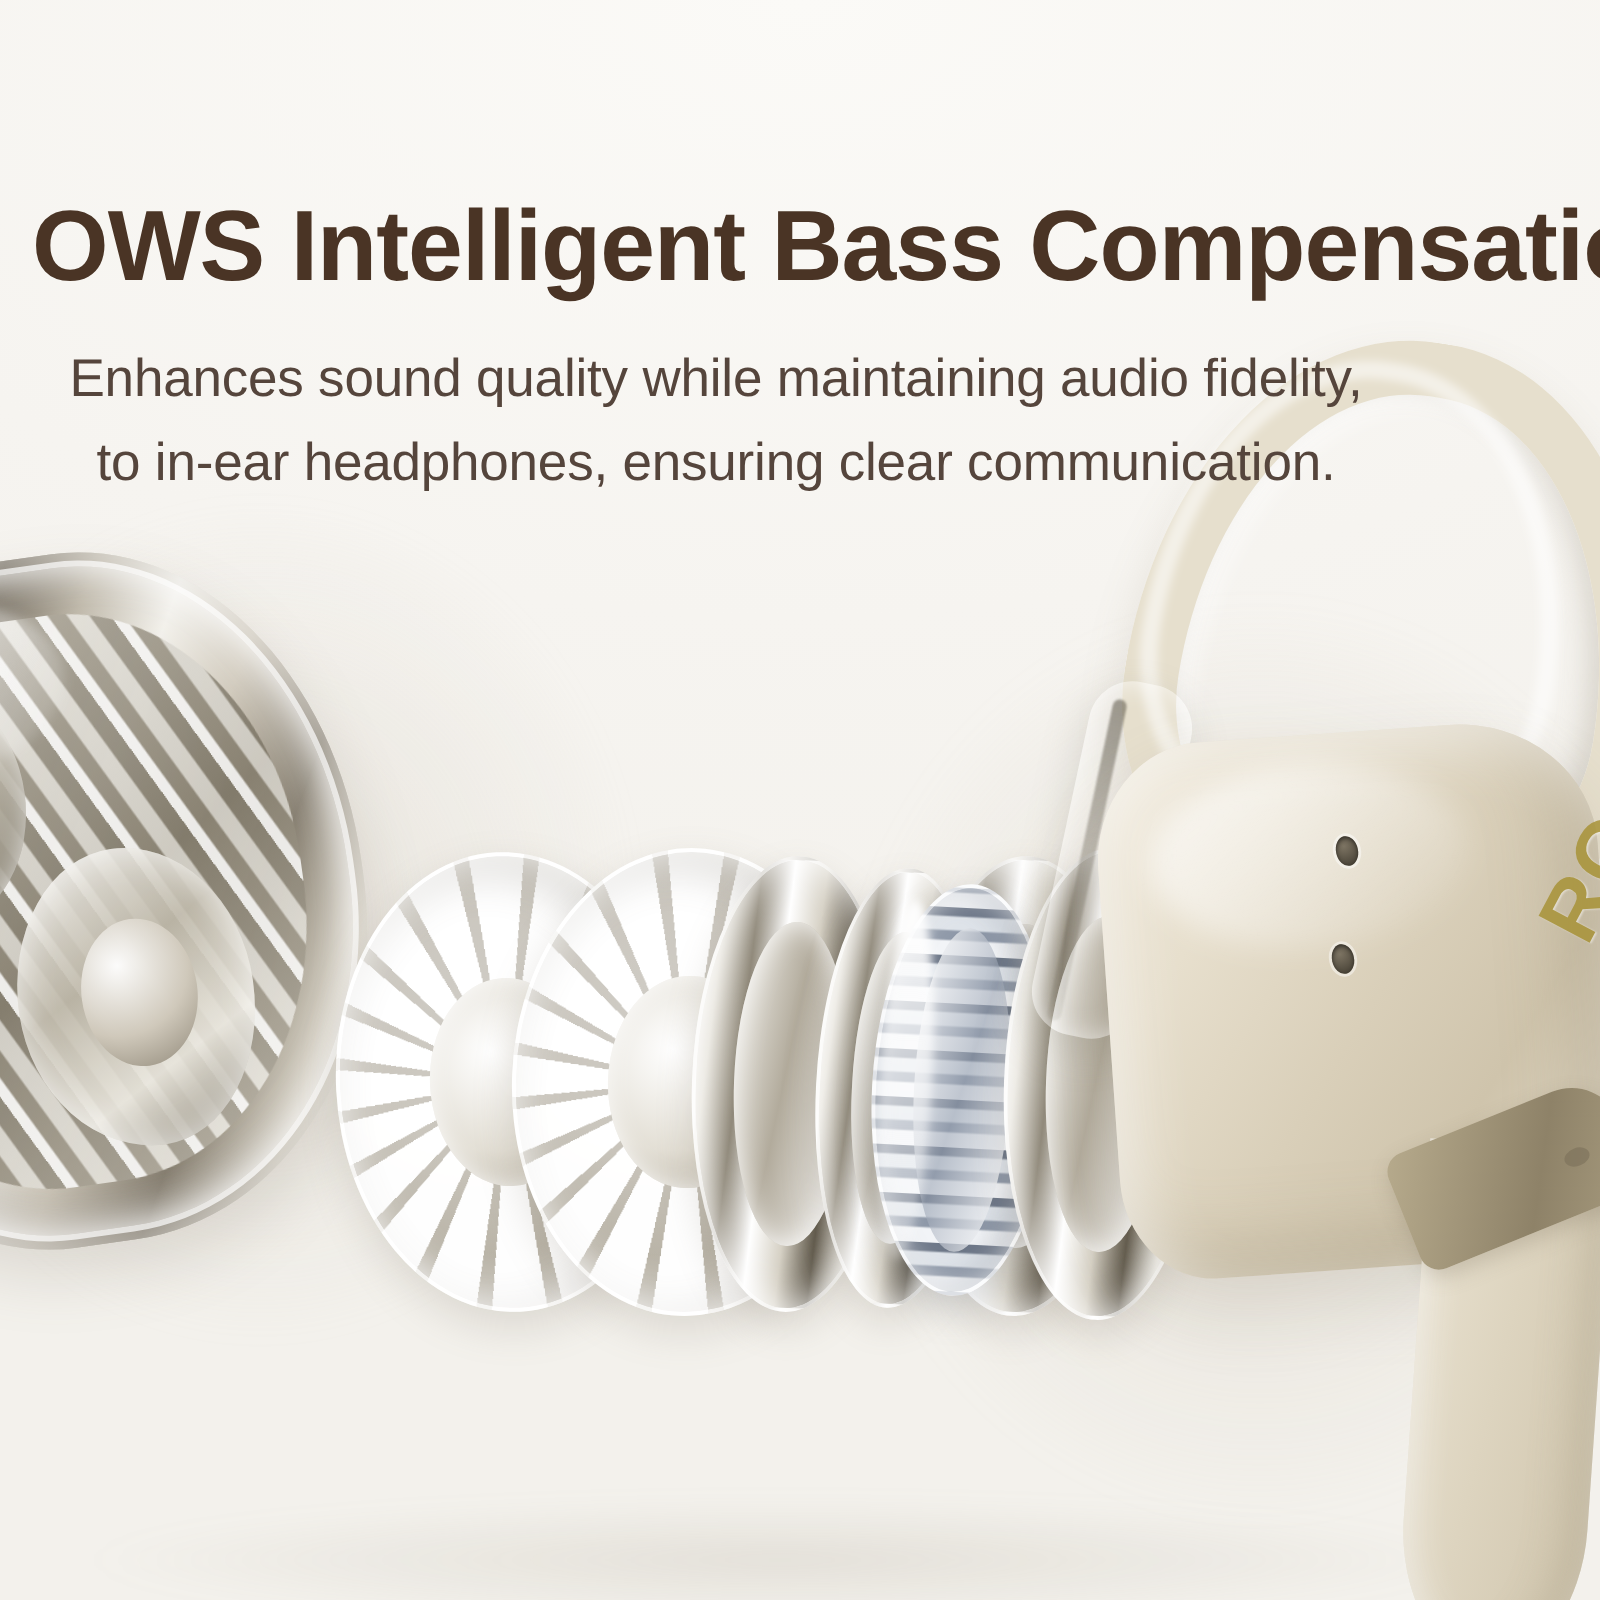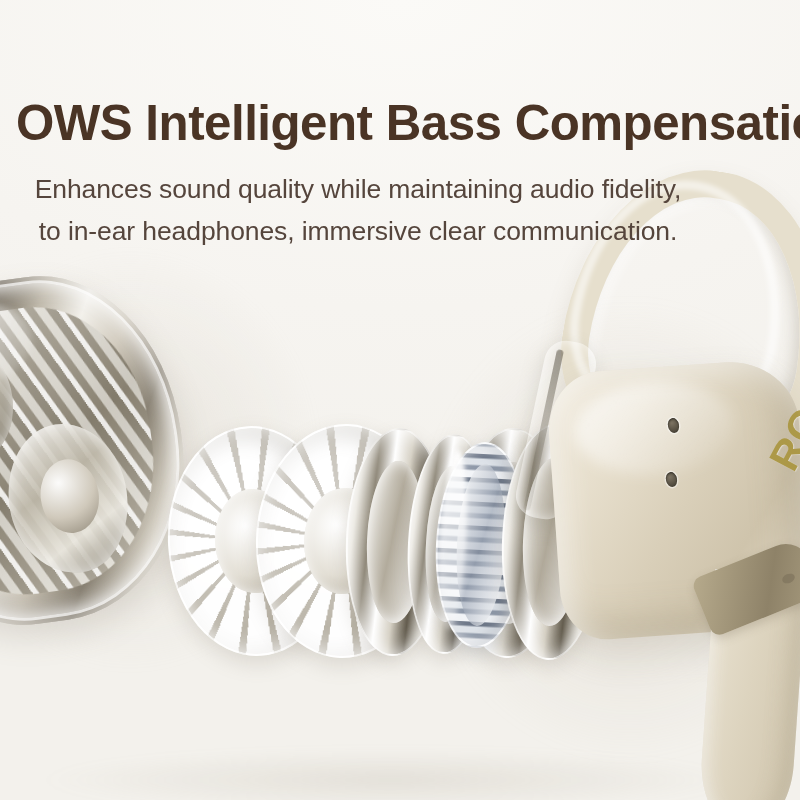--- a/index.html
+++ b/index.html
@@ -340,16 +340,16 @@
       <div class="arm-band"></div>
       <div class="arm-dot"></div>
     </div>
 
   </div>
 
   <div class="headline">OWS Intelligent Bass Compensation</div>
 
   <div class="subtitle">
     <span>Enhances sound quality while maintaining audio fidelity,</span>
-    <span>to in-ear headphones, immersive clear communication.</span>
+    <span>to in-ear headphones, ensuring clear communication.</span>
   </div>
 
 </div>
 
 </body></html>

